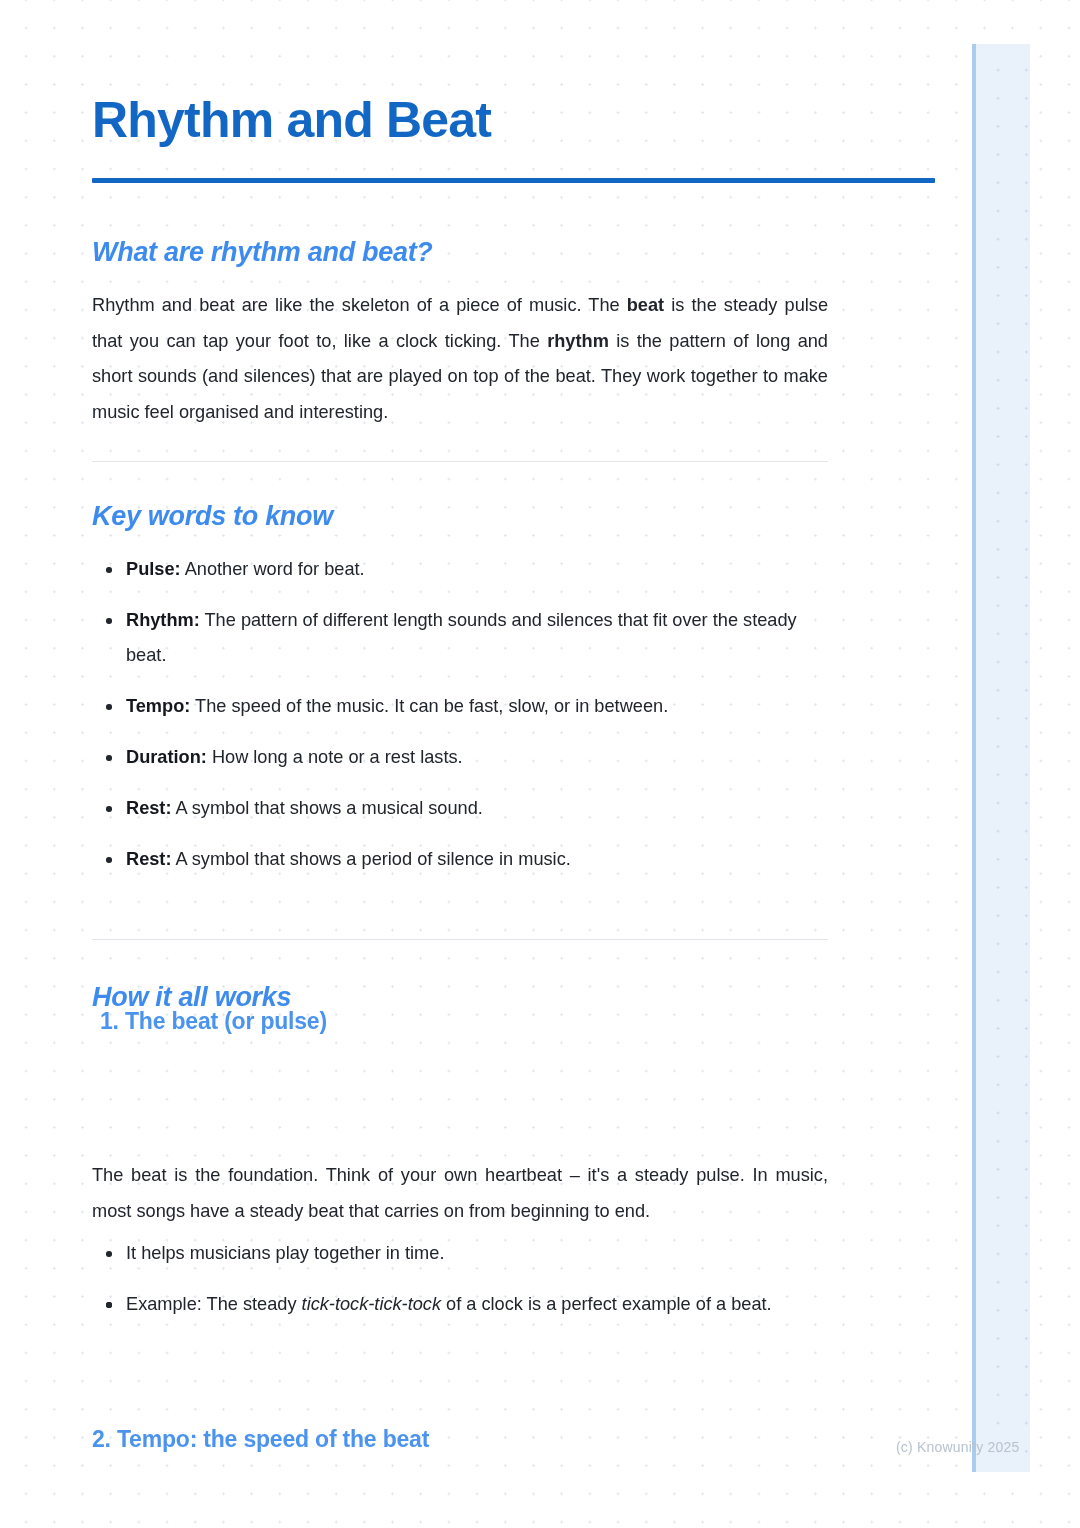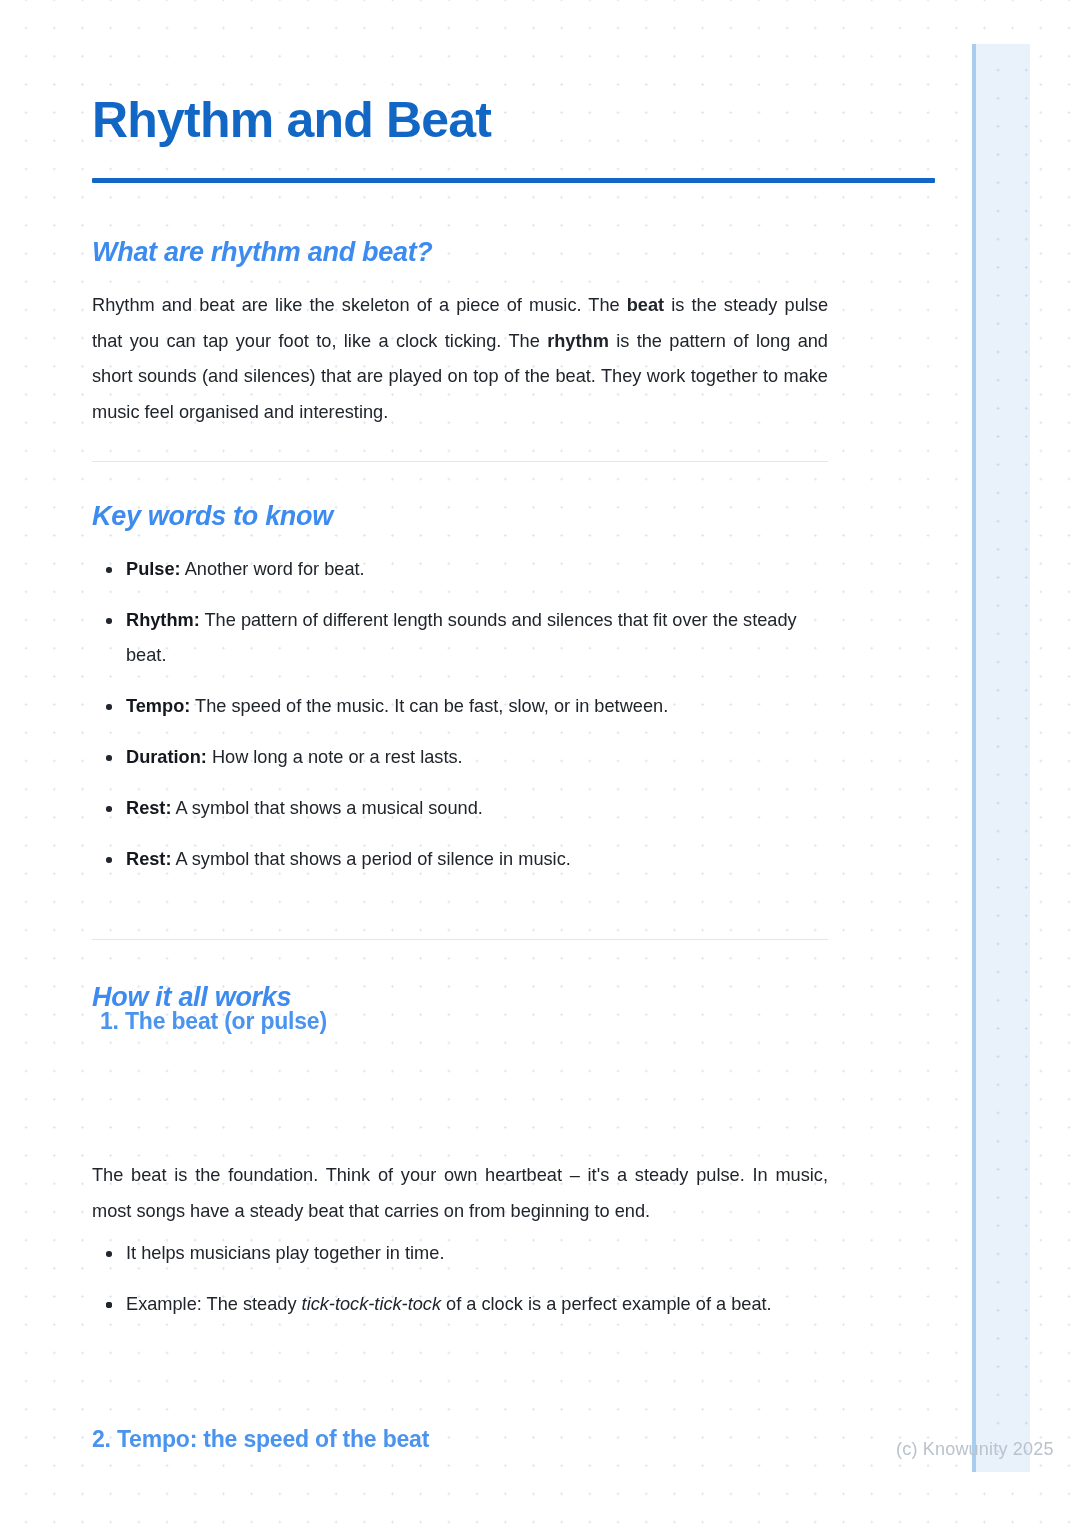--- a/index.html
+++ b/index.html
@@ -155,21 +155,21 @@
   #sec3-sub1   { top: 1008px; margin-left: 8px; }
   #sec3-para1  { top: 1140px; margin-top: 18px; }
   #sec3-list1  { top: 1236px; }
   #sec3-sub2   { top: 1426px; }
 
   .watermark {
     position: absolute;
     z-index: 3;
     left: 896px;
     top: 1439px;
-    font-size: 18px;
+    font-size: 14px;
     color: #b9c2cd;
     letter-spacing: 0.2px;
     white-space: nowrap;
   }
 </style>
 </head>
 <body>
 
 <div id="dot-grid"></div>
 

